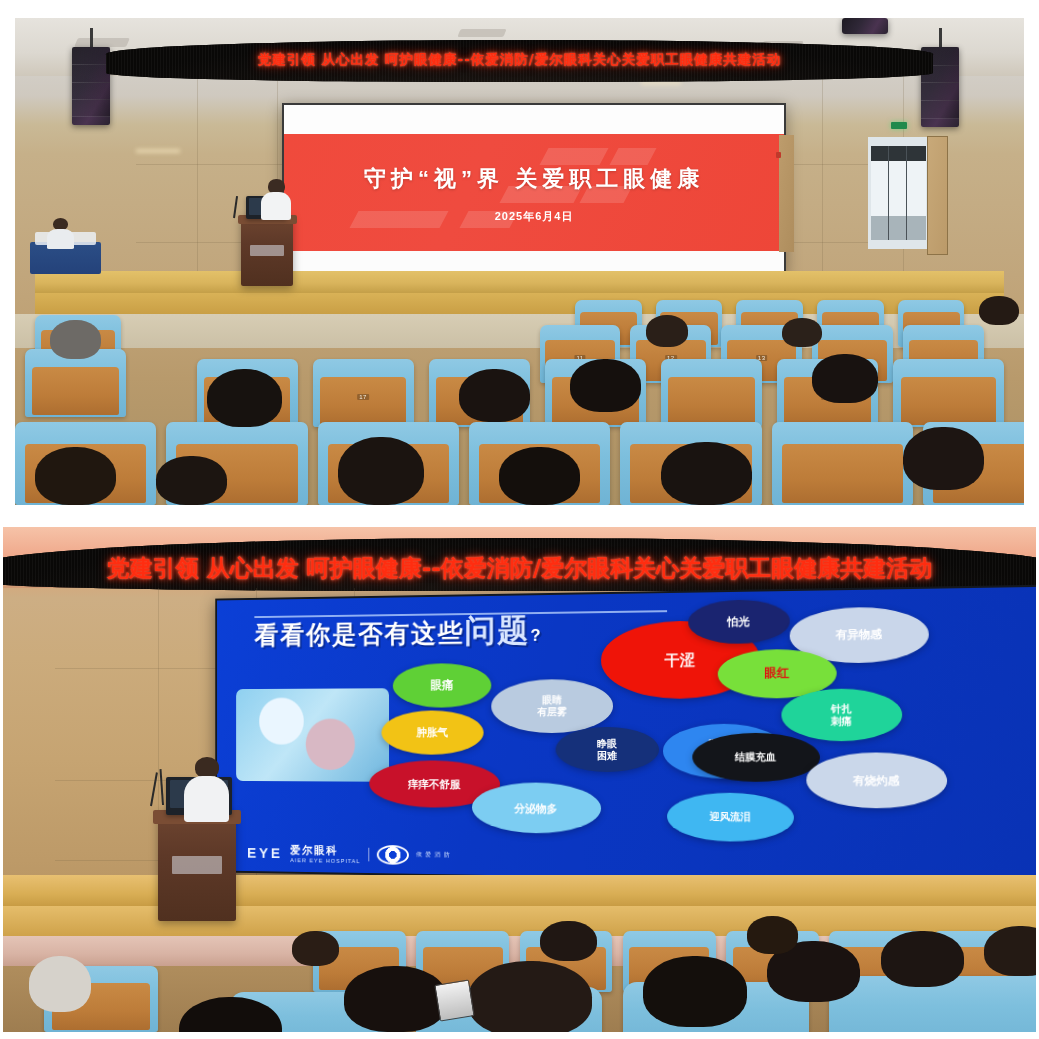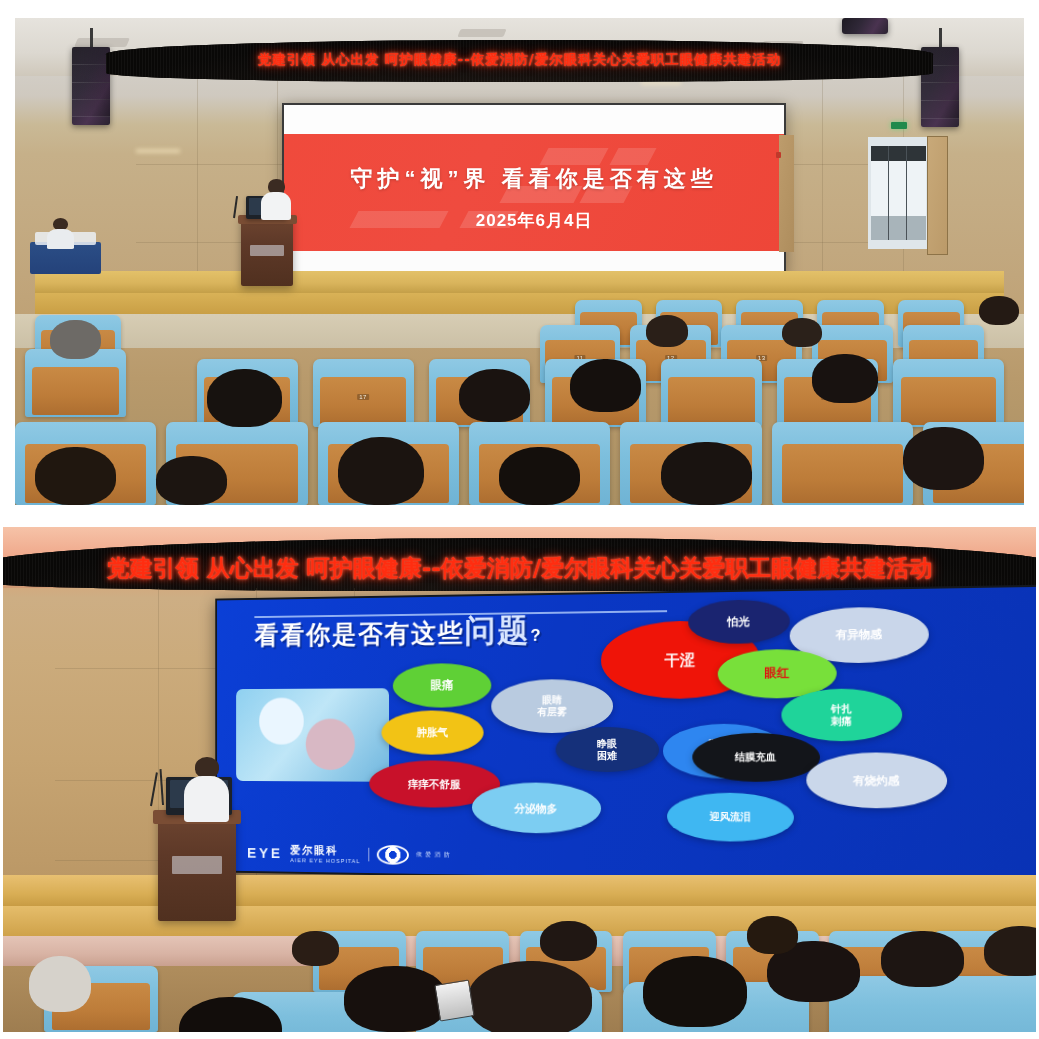--- a/index.html
+++ b/index.html
@@ -58,21 +58,21 @@
       background:linear-gradient(90deg,#e84b63,#f08a9a);-webkit-background-clip:text;background-clip:text;}
   .s1-tag{position:absolute;right:3.5%;top:30%;font-size:8.5px;color:#4a5a7a;
       letter-spacing:2px;font-weight:700;}
   .s1-body{position:absolute;left:0;right:0;top:17%;height:70%;
       background:linear-gradient(115deg,#f04a3c 0%,#ef4b3f 38%,#ee4638 100%);overflow:hidden;}
   .s1-para{position:absolute;background:rgba(255,255,255,.14);transform:skewX(-28deg);}
   .s1-title{position:absolute;left:0;right:0;top:26%;text-align:center;color:#fff;
       font-size:22px;font-weight:800;letter-spacing:5px;
       text-shadow:0 1px 3px rgba(0,0,0,.2);}
   .s1-date{position:absolute;left:0;right:0;top:64%;text-align:center;color:#fff;
-      font-size:17px;font-weight:700;letter-spacing:1px;}
+      font-size:11px;font-weight:700;letter-spacing:1px;}
   .s1-foot{position:absolute;left:0;right:0;bottom:0;height:13%;background:#fcfcfc;}
 
   
   .stage{position:absolute;background:linear-gradient(to bottom,#e3c169,#d9b45c 55%,#c49f48);}
   .stage-face{position:absolute;background:linear-gradient(to bottom,#d9b257,#c99f45);}
   .stage-floor{position:absolute;background:linear-gradient(to bottom,#d7cdb4,#cbc0a6);}
 
   
   .podium{position:absolute;background:linear-gradient(to bottom,#6e4530,#5e3928 40%,#50301f);
       border-radius:2px;box-shadow:0 3px 8px rgba(0,0,0,.35);}
@@ -189,21 +189,21 @@
       <div class="s1-head"></div>
       <div class="s1-logo">CETC</div>
       <div class="s1-tag">加压奋进  争创一流</div>
       <div class="s1-body">
         <div class="s1-para" style="left:52%;top:12%;width:60px;height:17px;"></div>
         <div class="s1-para" style="left:66%;top:12%;width:38px;height:17px;"></div>
         <div class="s1-para" style="left:44%;top:44%;width:74px;height:17px;"></div>
         <div class="s1-para" style="left:60%;top:44%;width:44px;height:17px;"></div>
         <div class="s1-para" style="left:14%;top:66%;width:90px;height:17px;"></div>
         <div class="s1-para" style="left:36%;top:66%;width:50px;height:17px;"></div>
-        <div class="s1-title">守护“视”界    看看你是否有这些</div>
+        <div class="s1-title">守护“视”界    关爱职工眼健康</div>
         <div class="s1-date">2025年6月4日</div>
       </div>
       <div class="s1-foot"></div>
     </div>
 
     <div class="doorway" style="left:84.5%;top:24.5%;width:6.2%;height:23%;">
       <div class="window-grid"></div>
     </div>
     <div class="door" style="left:90.4%;top:24.2%;width:1.9%;height:24%;"></div>
     <div class="exit-sign" style="left:86.8%;top:21.3%;width:16px;height:7px;"></div>

